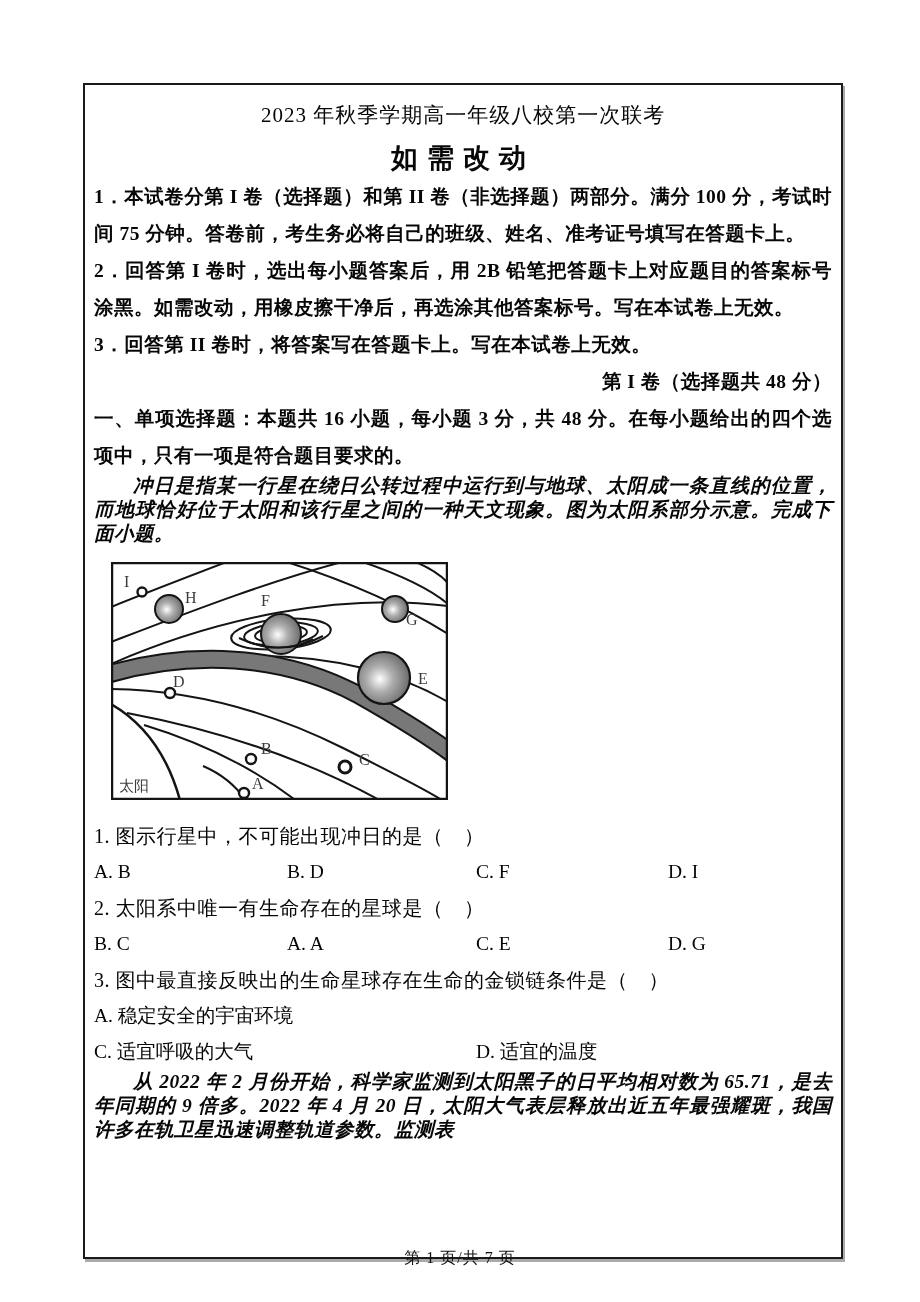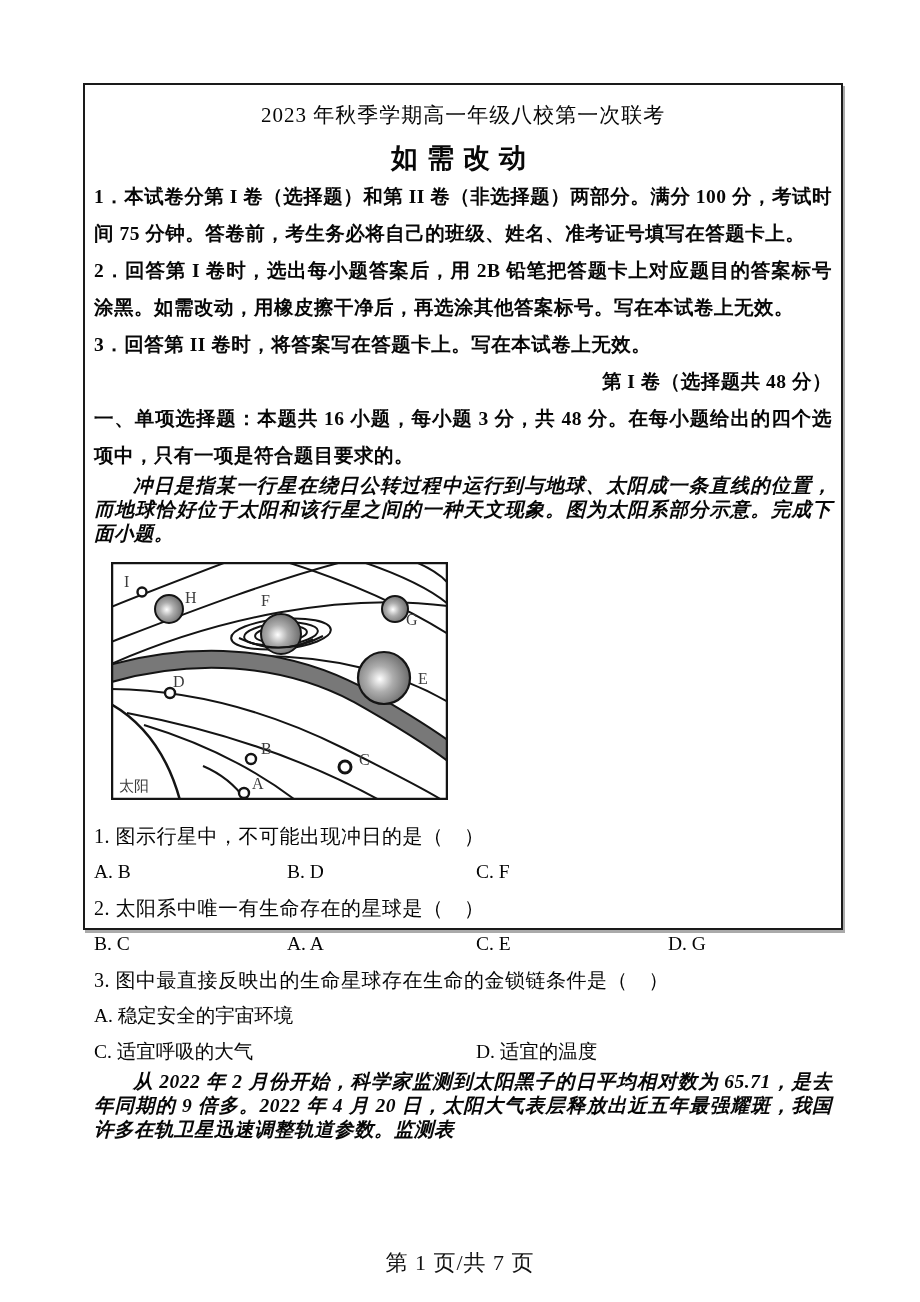--- a/index.html
+++ b/index.html
@@ -6,21 +6,21 @@
   .sheet{
     position:relative;
     width:920px;height:1302px;
     background:#ffffff;
     font-family:"Liberation Serif","DejaVu Serif",serif;
     color:#070707;
     overflow:hidden;
   }
   .frame{
     position:absolute;left:83px;top:83px;
-    width:760px;height:847px;
+    width:760px;height:1176px;
     box-sizing:border-box;
     border:2px solid #1a1a1a;
     box-shadow:2px 3px 0 #aaaaaa;
     padding:0 9px;
     background:#ffffff;
   }
   .doc-title{
     margin:15px 0 0 0;
     font-size:21px;font-weight:400;
     text-align:center;line-height:30px;
@@ -38,21 +38,21 @@
   .notice-head{margin-top:12px;}
   .center-head{text-align:right;}
   .kaiti{font-style:italic;font-weight:700;line-height:24px;}
   .indent2{text-indent:2em;}
   .figure-wrap{margin:16px 0 18px 17px;width:337px;height:238px;}
   .q-stem{font-size:20px;line-height:36px;letter-spacing:0.5px;}
   .opts4{display:grid;grid-template-columns:193px 189px 192px 1fr;font-size:19.5px;line-height:36px;}
   .opts2{display:grid;grid-template-columns:382px 1fr;font-size:19.5px;line-height:36px;}
   .page-footer{
     position:absolute;left:0;top:1248px;width:920px;
-    text-align:center;font-size:22px;color:#111;
+    text-align:center;font-size:16px;color:#111;
     font-family:"Liberation Serif","DejaVu Serif",serif;
     letter-spacing:1px;
   }
   svg text{font-family:"Liberation Serif","DejaVu Serif",serif;}
 </style>
 </head>
 <body>
 
 <div class="sheet">
   <div class="frame">
@@ -141,20 +141,21 @@
 
         <rect x="1" y="1" width="335" height="236" fill="none" stroke="#141414" stroke-width="2.5"></rect>
       </svg>
     </div>
 
     <p class="q-stem">1. 图示行星中，不可能出现冲日的是（　）</p>
     <div class="opts4">
       <span>A. B</span>
       <span>B. D</span>
       <span>C. F</span>
+      <span>D. I</span>
     </div>
 
     <p class="q-stem">2. 太阳系中唯一有生命存在的星球是（　）</p>
     <div class="opts4">
       <span>B. C</span>
       <span>A. A</span>
       <span>C. E</span>
       <span>D. G</span>
     </div>
 

